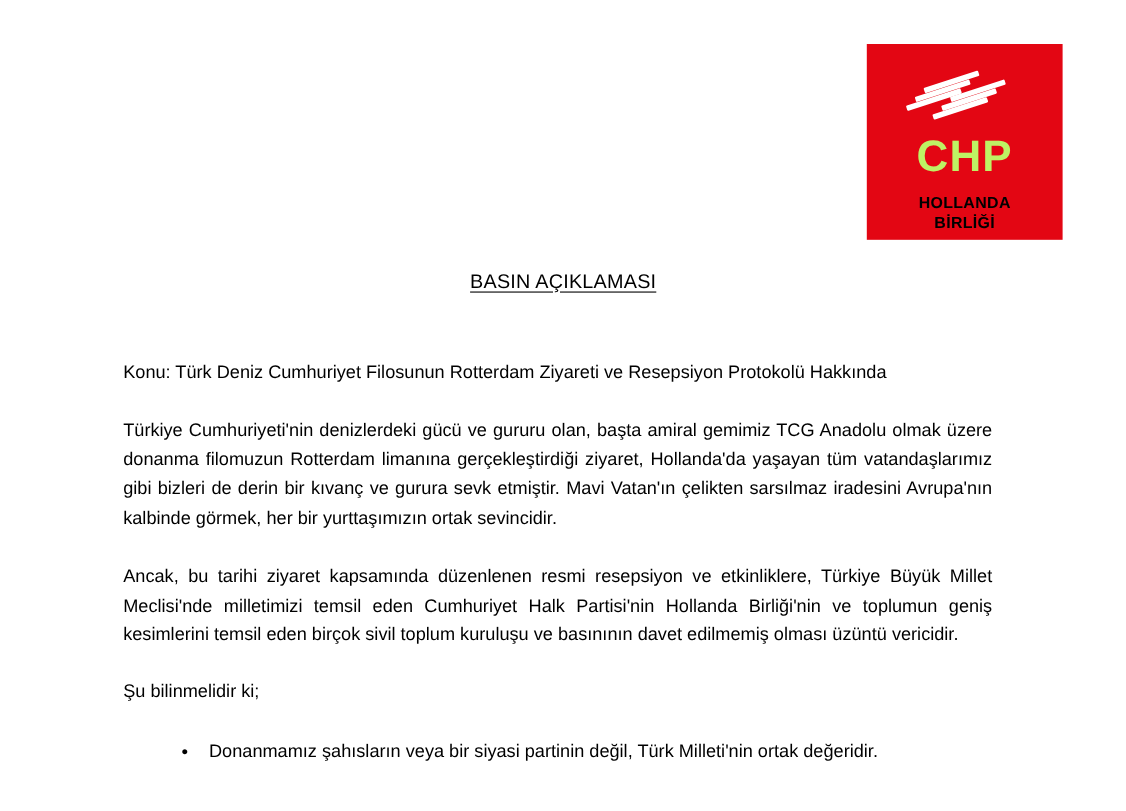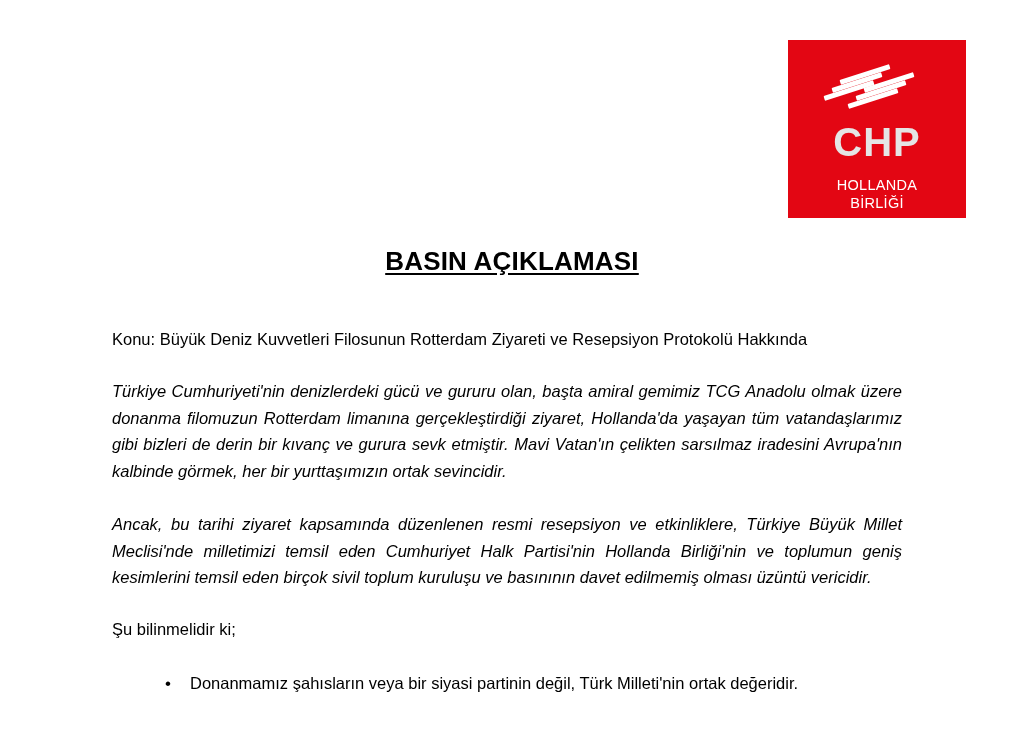--- a/index.html
+++ b/index.html
@@ -38,46 +38,46 @@
     width: 120px;
     height: 52px;
     margin-top: 26px;
   }
   .logo-marks .ray {
     position: absolute;
     background: #ffffff;
     border-radius: 1px;
   }
   .logo-text {
-    color: #e5e5e5;
+    color: #bef264;
     font-size: 40px;
     font-weight: bold;
     letter-spacing: 1px;
     line-height: 1;
     margin-top: 4px;
     font-family: "Liberation Sans", sans-serif;
   }
   .logo-sub {
-    color: #ffffff;
+    color: #000000;
     font-size: 14.5px;
-    font-weight: normal;
+    font-weight: bold;
     line-height: 1.25;
     text-align: center;
     margin-top: 14px;
     letter-spacing: 0.3px;
   }
   
   .doc-title {
     position: absolute;
     left: 0;
     top: 246px;
     width: 1024px;
     text-align: center;
-    font-size: 26px;
-    font-weight: bold;
+    font-size: 18px;
+    font-weight: normal;
     text-decoration: underline;
     text-underline-offset: 3px;
     letter-spacing: 0.2px;
   }
   
   .body-wrap {
     position: absolute;
     left: 112px;
     top: 328px;
     width: 806px;
@@ -85,21 +85,20 @@
   .subject {
     font-size: 16.5px;
     line-height: 1.45;
     margin-bottom: 26px;
   }
   p.para {
     font-size: 16.5px;
     line-height: 1.62;
     text-align: justify;
     margin: 0 16px 26px 0;
-    font-style: italic;
   }
   p.para:last-child { margin-bottom: 0; }
   .lead-in {
     font-size: 16.5px;
     line-height: 1.5;
     margin: 0 0 28px 0;
   }
   ul.bullets {
     margin: 16px;
     padding-left: 62px;
@@ -136,21 +135,21 @@
     <div class="logo-text">CHP</div>
     <div class="logo-sub">
       <span>HOLLANDA</span><br>
       <span>BİRLİĞİ</span>
     </div>
   </div>
 
   <div class="doc-title">BASIN AÇIKLAMASI</div>
 
   <div class="body-wrap">
-    <div class="subject">Konu: Büyük Deniz Kuvvetleri Filosunun Rotterdam Ziyareti ve Resepsiyon Protokolü Hakkında</div>
+    <div class="subject">Konu: Türk Deniz Cumhuriyet Filosunun Rotterdam Ziyareti ve Resepsiyon Protokolü Hakkında</div>
 
     <p class="para">Türkiye Cumhuriyeti'nin denizlerdeki gücü ve gururu olan, başta amiral gemimiz TCG Anadolu olmak üzere donanma filomuzun Rotterdam limanına gerçekleştirdiği ziyaret, Hollanda'da yaşayan tüm vatandaşlarımız gibi bizleri de derin bir kıvanç ve gurura sevk etmiştir. Mavi Vatan'ın çelikten sarsılmaz iradesini Avrupa'nın kalbinde görmek, her bir yurttaşımızın ortak sevincidir.</p>
     <p class="para">Ancak, bu tarihi ziyaret kapsamında düzenlenen resmi resepsiyon ve etkinliklere, Türkiye Büyük Millet Meclisi'nde milletimizi temsil eden Cumhuriyet Halk Partisi'nin Hollanda Birliği'nin ve toplumun geniş kesimlerini temsil eden birçok sivil toplum kuruluşu ve basınının davet edilmemiş olması üzüntü vericidir.</p>
 
     <p class="lead-in">Şu bilinmelidir ki;</p>
 
     <ul class="bullets">
       <li>Donanmamız şahısların veya bir siyasi partinin değil, Türk Milleti'nin ortak değeridir.</li>
     </ul>
   </div>

